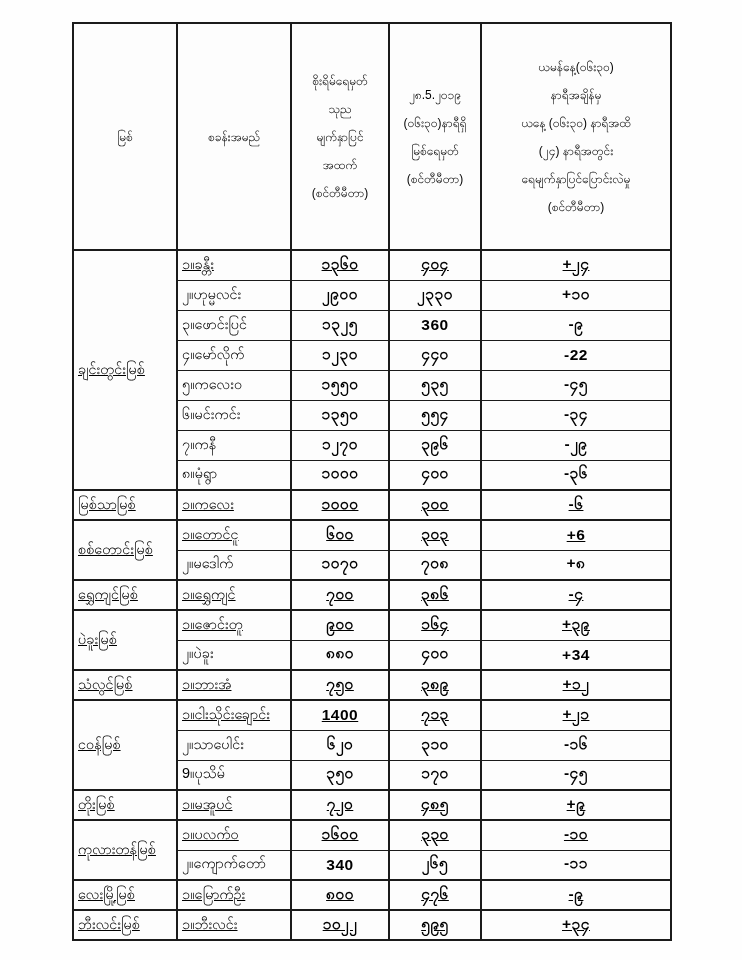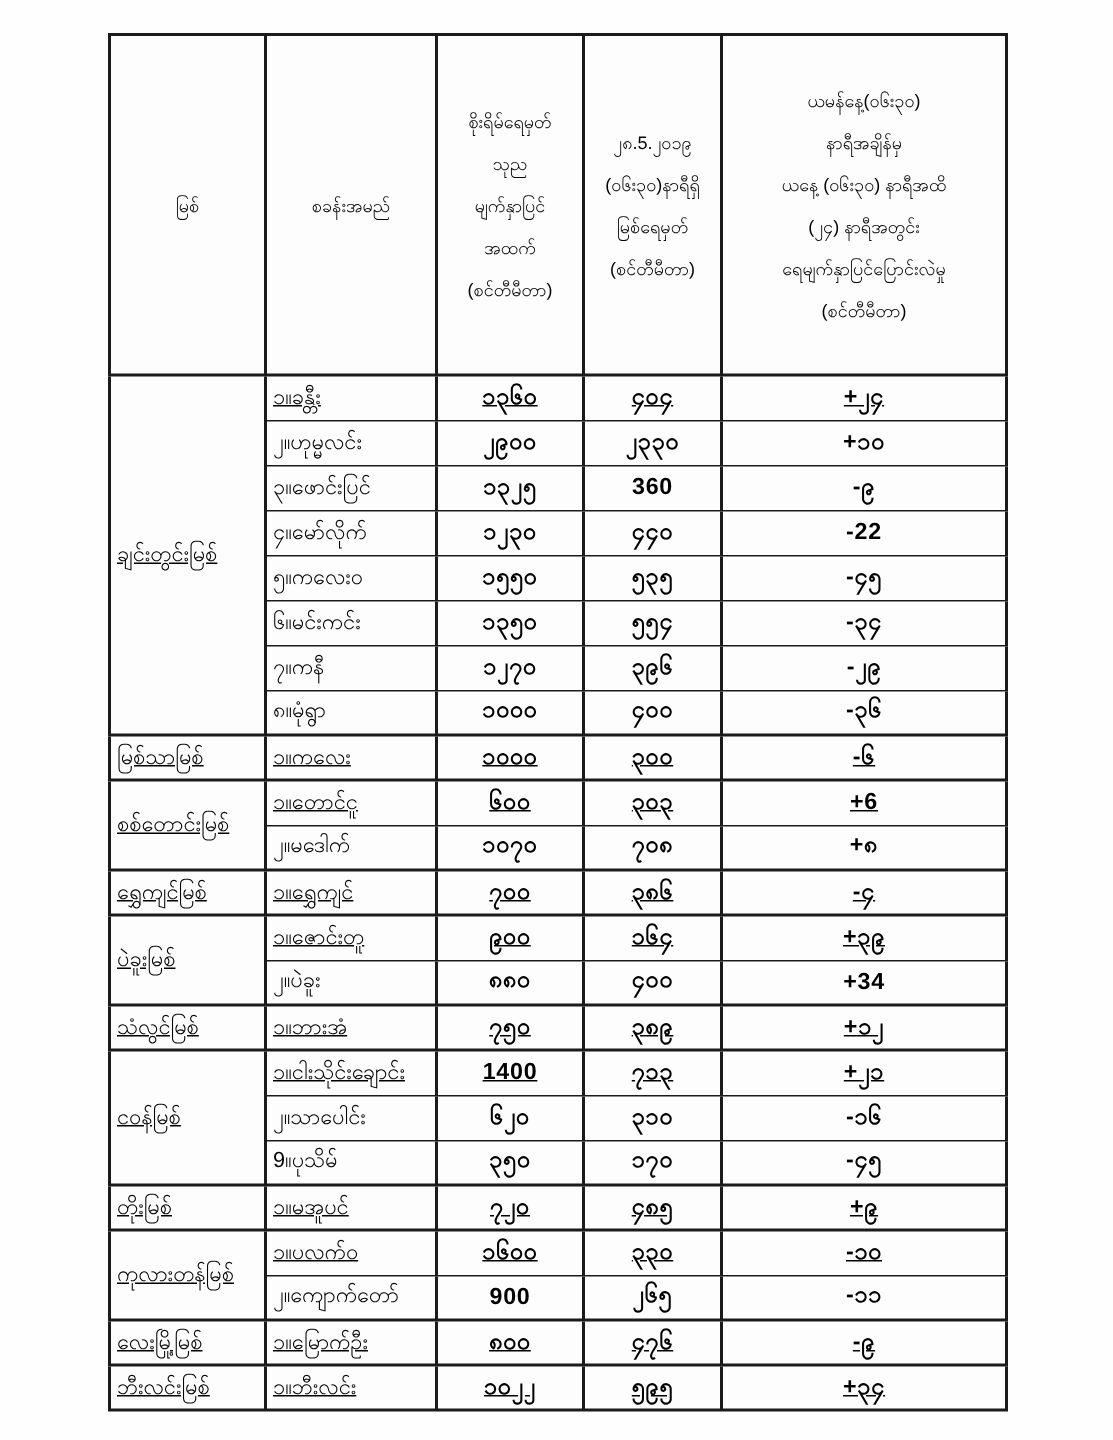--- a/index.html
+++ b/index.html
@@ -227,21 +227,21 @@
         </tr>
         <tr class="group-start">
           <td class="river-cell" rowspan="2">ကုလားတန်မြစ်</td>
           <td class="station-cell">၁။ပလက်ဝ</td>
           <td class="num-cell">၁၆၀၀</td>
           <td class="num-cell">၃၃၀</td>
           <td class="num-cell">-၁၀</td>
         </tr>
         <tr>
           <td class="station-cell">၂။ကျောက်တော်</td>
-          <td class="num-cell">900</td>
+          <td class="num-cell">340</td>
           <td class="num-cell">၂၆၅</td>
           <td class="num-cell">-၁၁</td>
         </tr>
         <tr class="group-start">
           <td class="river-cell" rowspan="1">လေးမြို့မြစ်</td>
           <td class="station-cell">၁။မြောက်ဦး</td>
           <td class="num-cell">၈၀၀</td>
           <td class="num-cell">၄၇၆</td>
           <td class="num-cell">-၉</td>
         </tr>

